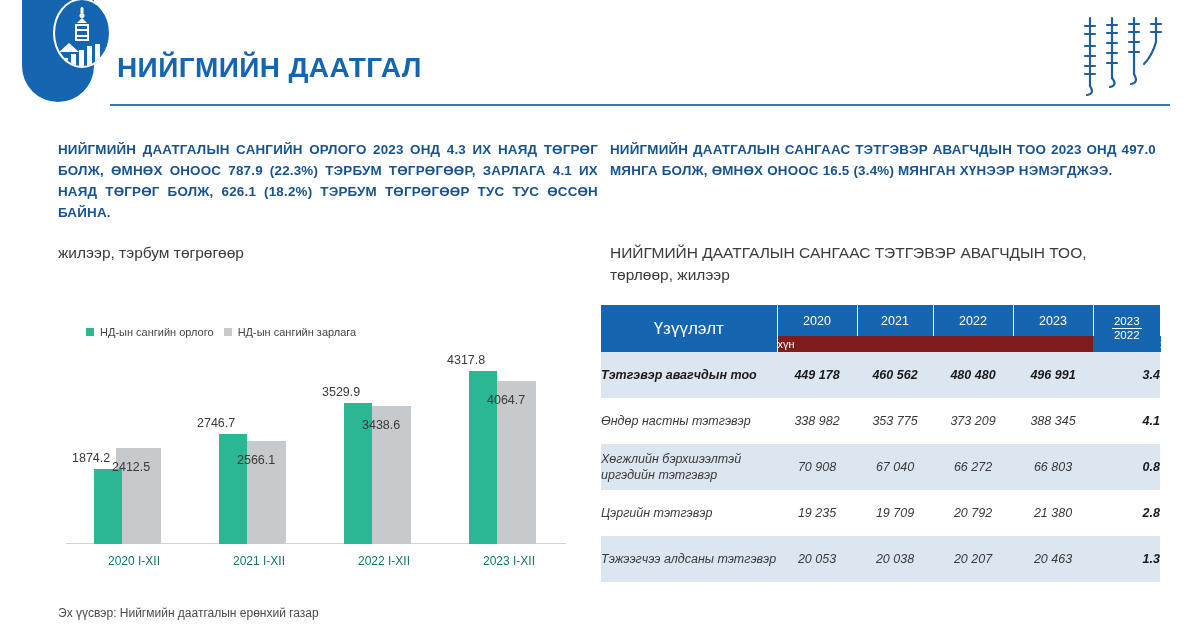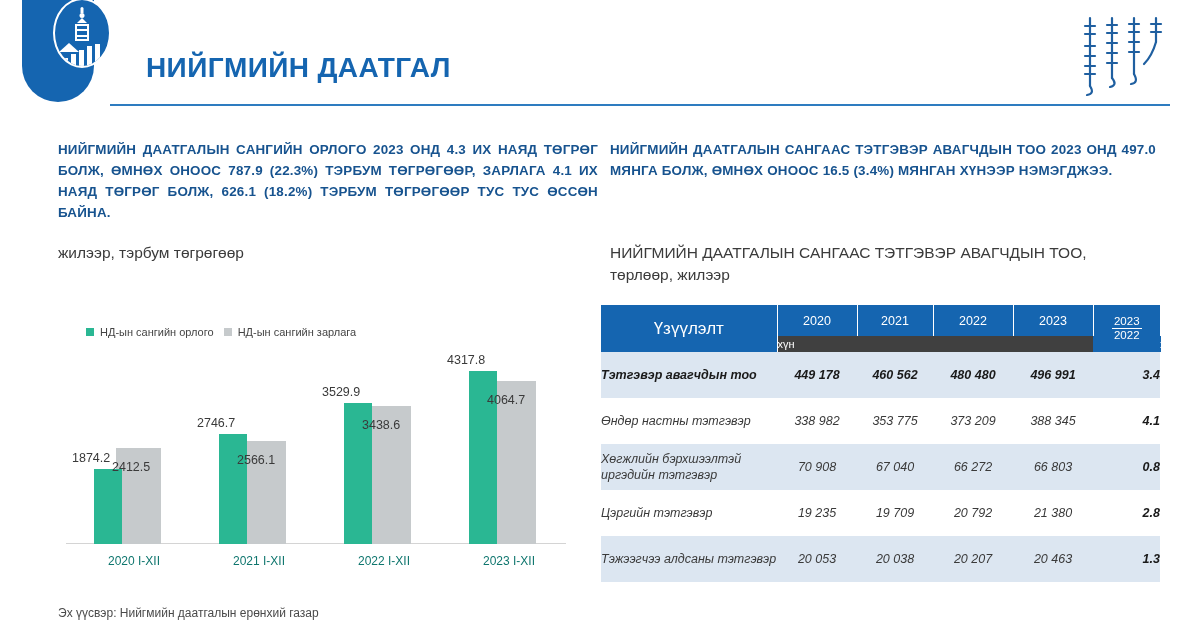--- a/index.html
+++ b/index.html
@@ -85,21 +85,20 @@
 
   #header-title {
     position: absolute;
     left: 117px;
     top: 52px;
     font-size: 28px;
     font-weight: bold;
     color: #1565b0;
     letter-spacing: 0.4px;
     white-space: nowrap;
-    margin-left: 29px;
   }
   #header-rule {
     position: absolute;
     left: 110px;
     top: 104px;
     width: 1060px;
     height: 2px;
     background: #2e7cc0;
   }
   #mongol-script {
@@ -241,21 +240,21 @@
   .th-label {
     background: #1565b0;
     color: #ffffff;
     font-size: 17px;
     font-weight: normal;
     text-align: center;
     vertical-align: middle;
     border-right: 1px solid #ffffff;
   }
   .th-unit {
-    background: #404040;
+    background: #7f1d1d;
     color: #ffffff;
     font-size: 11px;
     font-weight: normal;
     text-align: left;
     height: 16px;
     padding-left: 3px;
     border-right: 1px solid #1565b0;
   }
   .th-ratio {
     background: #1565b0;

